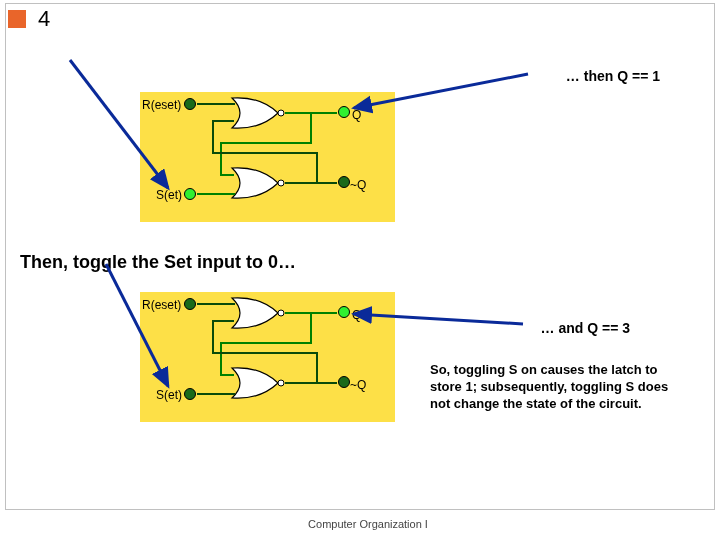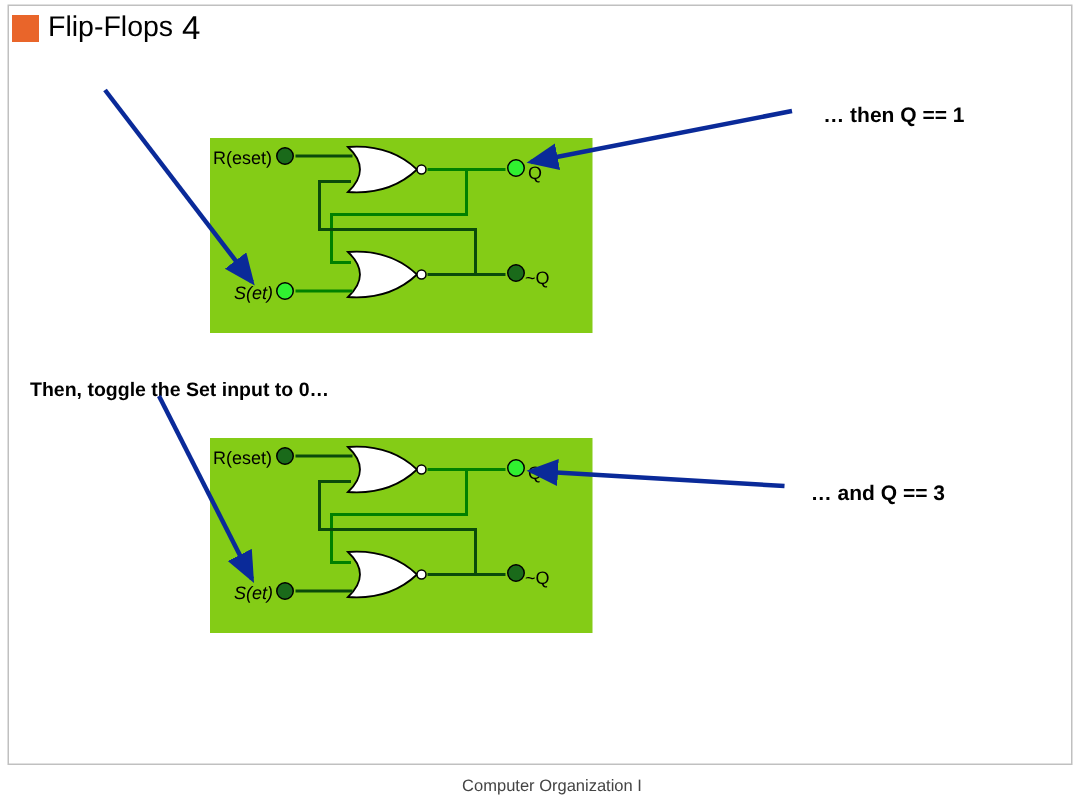--- a/index.html
+++ b/index.html
@@ -32,49 +32,49 @@
   }
   .title-text {
     font-size: 22px;
     flex: 1 1 auto;
   }
   .title-right { font-size: 19px; }
   .page-num { font-size: 22px; margin-left: 6px; }
   .body { position: absolute; top: 42px; left: 20px; right: 20px; bottom: 40px; }
   .step1 { font-size: 14px; font-weight: bold; margin-top: 4px; }
   .then1 {
-    position: absolute; top: 26px; right: 57px;
+    position: absolute; top: 26px; right: 40px;
     font-size: 14px; font-weight: bold;
   }
   .diagram {
     position: absolute;
     width: 255px; height: 130px;
-    background: #84cc16;
+    background: #fde047;
   }
   .d1 { top: 50px; left: 120px; }
   .d2 { top: 250px; left: 120px; }
   .step2 {
     position: absolute; top: 210px; left: 0;
-    font-size: 13px; font-weight: bold;
+    font-size: 18px; font-weight: bold;
   }
   .then2 {
     position: absolute; top: 278px; right: 70px;
     font-size: 14px; font-weight: bold;
   }
   .explain {
     position: absolute; top: 320px; left: 410px; width: 250px;
     font-size: 13px; font-weight: bold; line-height: 1.3;
   }
   .footer {
     position: absolute; bottom: 10px; left: 16px; right: 0;
     text-align: center; font-size: 11px; color: #444;
   }
   
   .label-r { position:absolute; top:6px; left:2px; font-size:12px; }
-  .label-s { position:absolute; top:96px; left:16px; font-size:12px;font-style:italic; }
+  .label-s { position:absolute; top:96px; left:16px; font-size:12px; }
   .label-q { position:absolute; top:16px; left:212px; font-size:12px; }
   .label-nq { position:absolute; top:86px; left:210px; font-size:12px; }
   .led {
     position:absolute; width:12px; height:12px; border-radius:50%;
     border:1px solid #000;
   }
   .led-off { background:#1a6a1a; }
   .led-on  { background:#30f030; }
   .gate {
     position:absolute; width:55px; height:34px;
@@ -89,21 +89,20 @@
   }
   .arrow svg { display:block; overflow:visible; }
 </style>
 </head>
 <body>
 
 <div class="frame"></div>
 
 <div class="title-row">
   <div class="title-bullet"></div>
-  <div class="title-right">Flip-Flops</div>
   <div class="page-num">4</div>
 </div>
 
 <div class="body">
 
   <div class="then1">… then Q == 1</div>
 
   <div class="arrow" style="top:18px; left:40px;">
     <svg width="140" height="150">
       <defs>
@@ -219,15 +218,16 @@
     <div class="wire wire-v" style="top:20px; left:170px; height:30px;"></div>
     <div class="wire wire-h" style="top:50px; left:80px; width:92px;"></div>
     <div class="wire wire-v" style="top:50px; left:80px; height:32px;"></div>
     <div class="wire wire-h" style="top:82px; left:80px; width:14px;"></div>
     <div class="wire wire-v wire-off" style="top:60px; left:176px; height:30px;"></div>
     <div class="wire wire-h wire-off" style="top:60px; left:72px; width:106px;"></div>
     <div class="wire wire-v wire-off" style="top:28px; left:72px; height:32px;"></div>
     <div class="wire wire-h wire-off" style="top:28px; left:72px; width:22px;"></div>
   </div>
 
+  <div class="explain">So, toggling S on causes the latch to store 1; subsequently, toggling S does not change the state of the circuit.</div>
 </div>
 
 <div class="footer">Computer Organization I</div>
 
 </body></html>

